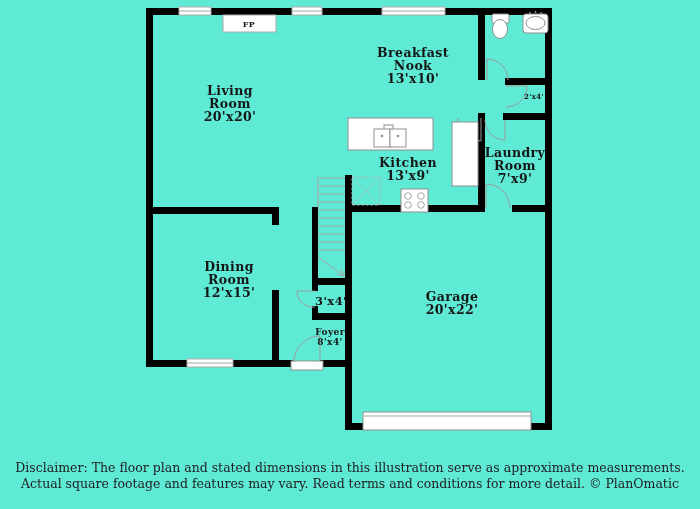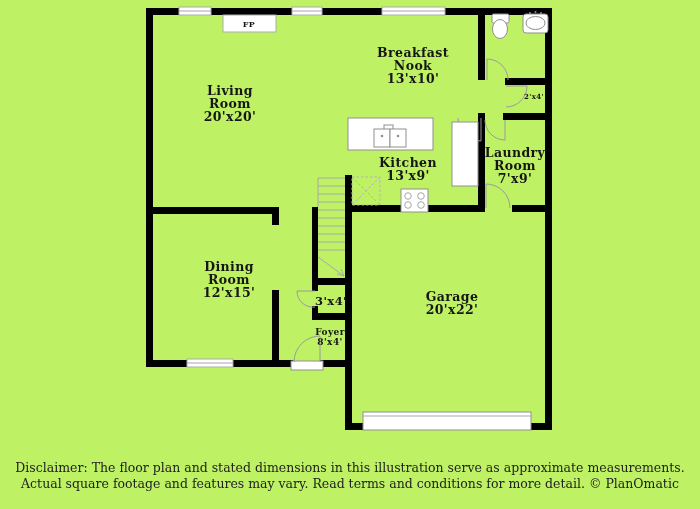--- a/index.html
+++ b/index.html
@@ -1,16 +1,16 @@
 <!DOCTYPE html>
 <html><head>
 <meta charset="utf-8">
 <style>
   html,body{margin:0;padding:0;background:#ffffff;}
-  .page{position:relative;width:700px;height:509px;background:#bef264;overflow:hidden;
+  .page{position:relative;width:700px;height:509px;background:#5eead4;overflow:hidden;
         font-family:"DejaVu Serif",serif;}
   svg{position:absolute;left:0;top:0;}
   .wall{fill:#000000;}
   .win{fill:#ffffff;stroke:#ababab;stroke-width:1;}
   .thin{stroke:#a8a8a8;fill:none;stroke-width:1;}
   .thind{stroke:#b3b3b3;fill:none;stroke-width:1;stroke-dasharray:2.5 2;}
   .fix{fill:#ffffff;stroke:#8f8f8f;stroke-width:1;}
   .door{stroke:#9a9a9a;fill:none;stroke-width:1;}
   text.room{font-family:"DejaVu Serif",serif;font-weight:bold;fill:#161616;
             text-anchor:middle;letter-spacing:.4px;}

